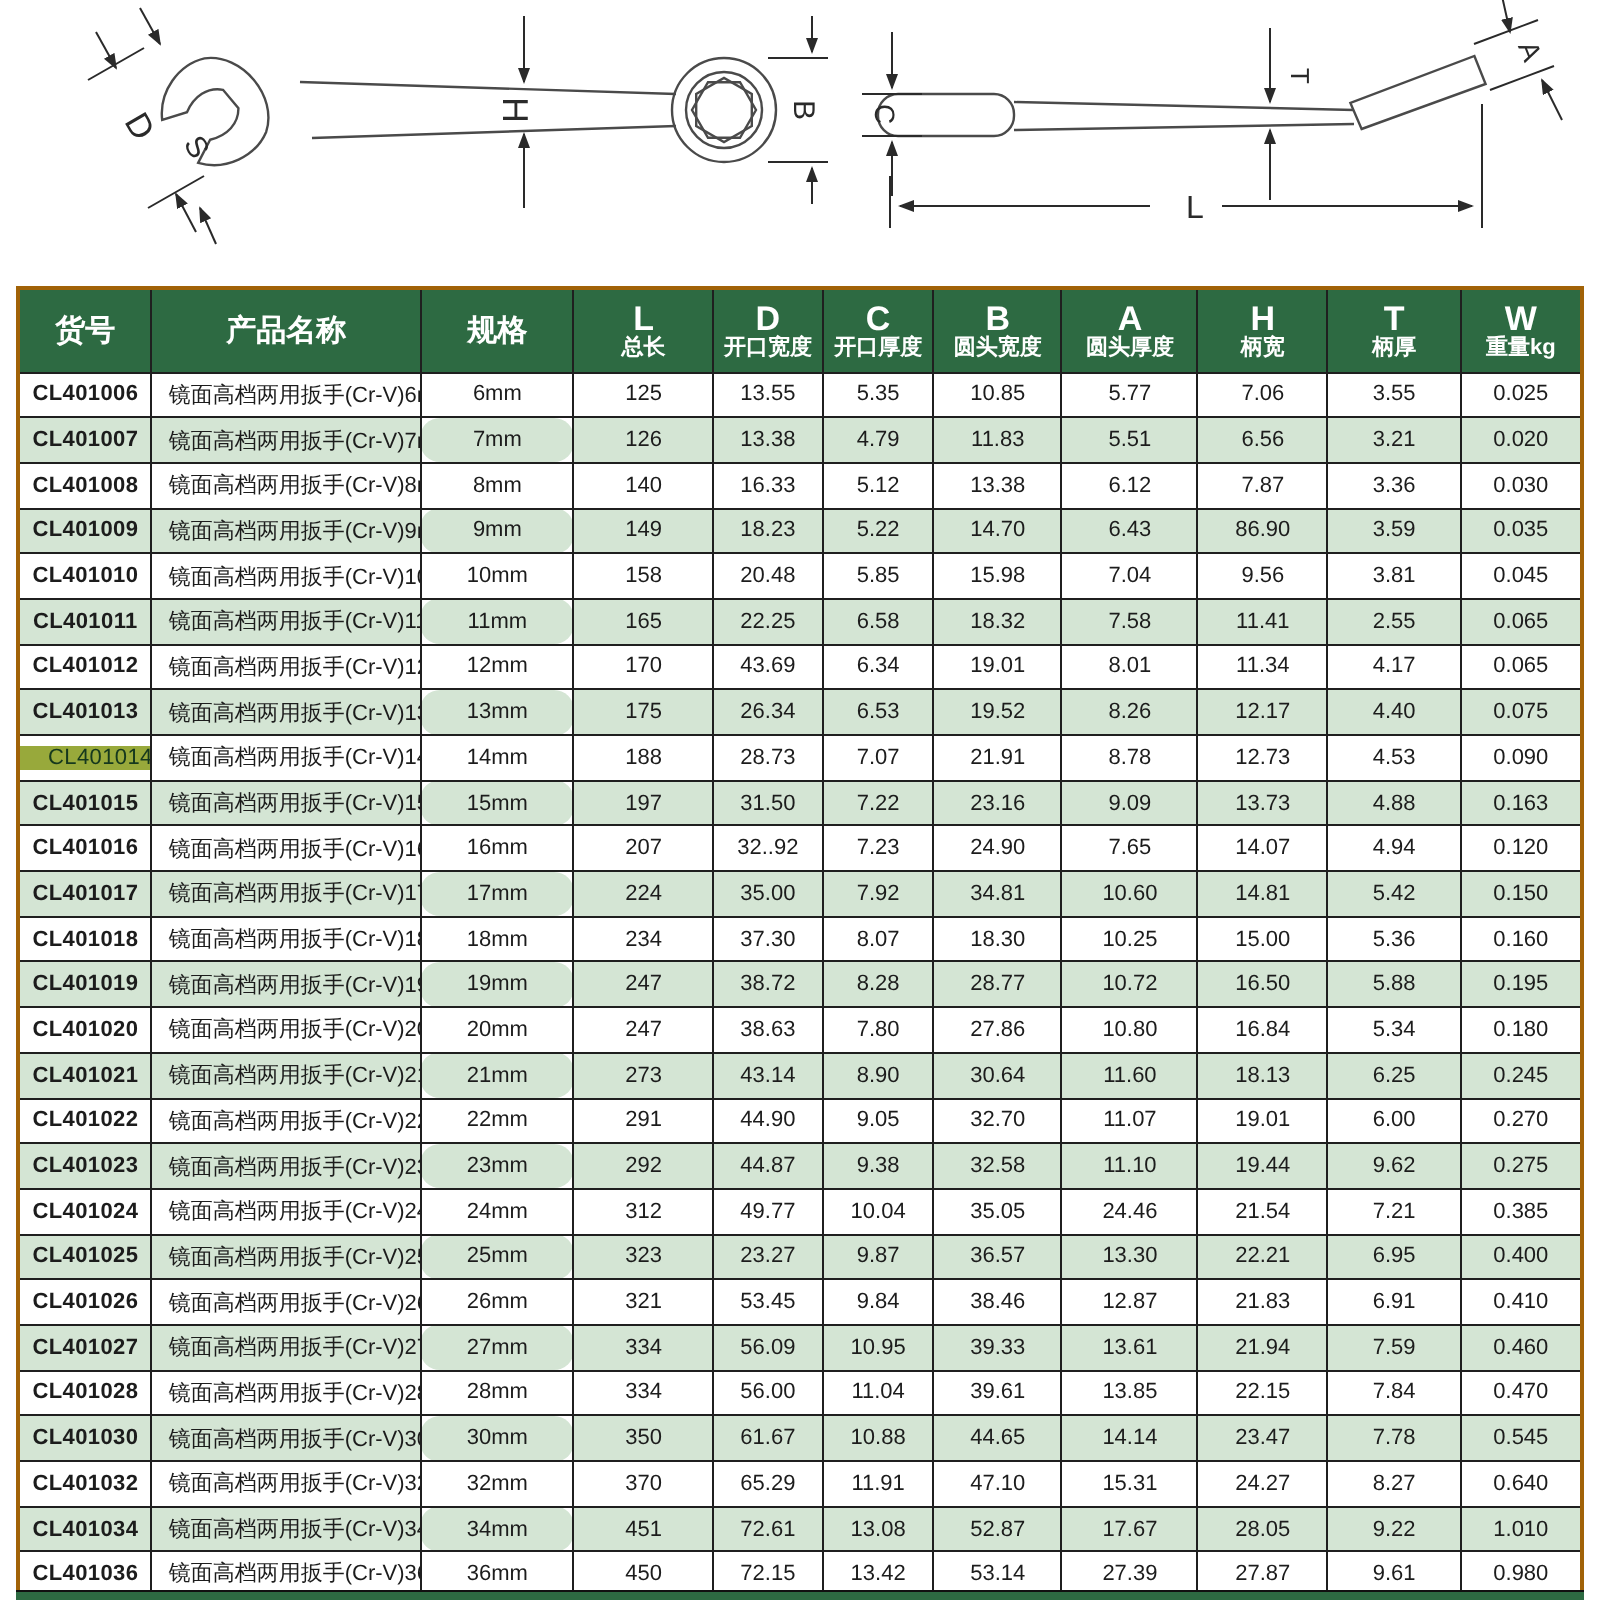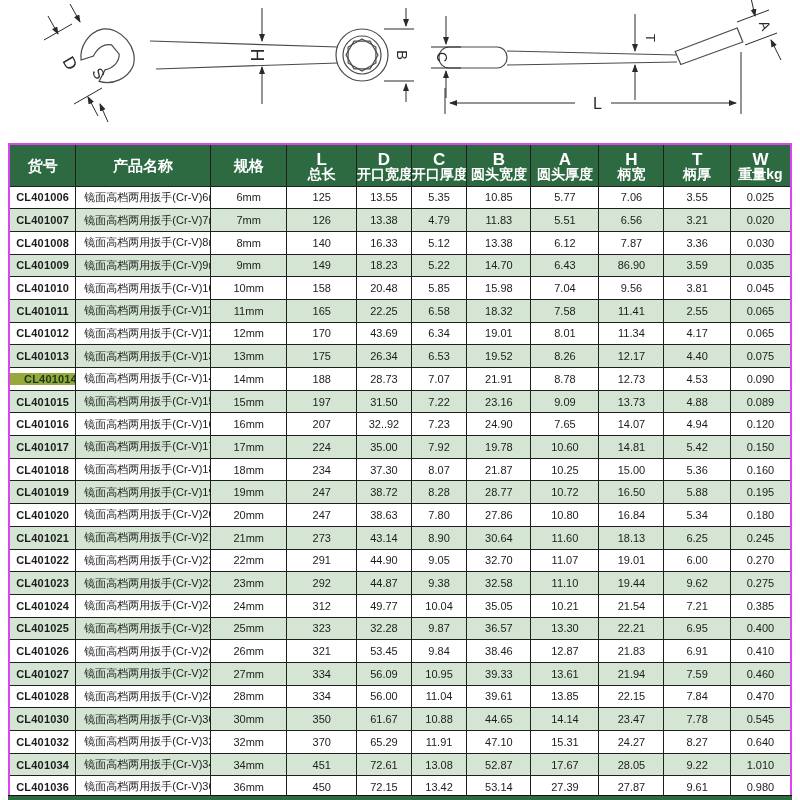--- a/index.html
+++ b/index.html
@@ -9,33 +9,33 @@
 
   
   .drawings { position:absolute; left:0; top:0; width:800px; height:143px; background:#fff; }
   .drawings svg { position:absolute; top:0; }
   svg text { fill:#2a2a2a; font-family:"Liberation Sans","DejaVu Sans",sans-serif; }
 
   
   .tbl-wrap { position:absolute; left:8px; top:143px; width:784px; }
   table.spec { width:100%; border-collapse:collapse; table-layout:fixed; }
   table.spec th, table.spec td { border:1px solid #1f1f1f; text-align:center; vertical-align:middle; overflow:hidden; white-space:nowrap; }
-  table.spec { border:2px solid #d946ef; }
+  table.spec { border:2px solid #a16207; }
 
   table.spec thead th { background:#2d6a42; color:#ffffff; height:42px; padding:1px 0; }
   .h-title { font-size:15px; font-weight:bold; line-height:17px; }
   .h-letter { font-size:17px; font-weight:bold; line-height:18px; }
-  .h-sub { font-size:14px; font-weight:bold; line-height:11px; }
+  .h-sub { font-size:11px; font-weight:bold; line-height:11px; }
 
   table.spec td { height:22.7px; font-size:11px; color:#1c1c1c; background:#ffffff; }
   table.spec tr.alt td { background:#d4e5d4; }
   td.c-item { font-size:11.5px; font-weight:600; letter-spacing:.2px; }
   td.c-name { text-align:left; padding-left:8px; font-size:10px; color:#222; }
-  td.c-spec { font-size:12px; }
-  .hl { background:#98a93b; color:#15381d; padding:0 14px; font-weight:700; }
+  td.c-spec { font-size:12px;border-radius:10px; }
+  .hl { background:#98a93b; color:#15381d; padding:0 14px; font-weight:400; }
 
   .bottom-bar { position:absolute; left:8px; top:795px; width:784px; height:5px; background:#2d6a42; border-top:1px solid #111; }
 </style>
 </head>
 <body>
 
 <div class="page">
 
   <div class="drawings">
 
@@ -304,21 +304,21 @@
             <td class="c-item">CL401015</td>
             <td class="c-name">镜面高档两用扳手(Cr-V)15mm</td>
             <td class="c-spec">15mm</td>
             <td class="c-val">197</td>
             <td class="c-val">31.50</td>
             <td class="c-val">7.22</td>
             <td class="c-val">23.16</td>
             <td class="c-val">9.09</td>
             <td class="c-val">13.73</td>
             <td class="c-val">4.88</td>
-            <td class="c-val">0.089</td>
+            <td class="c-val">0.163</td>
           </tr>
           <tr>
             <td class="c-item">CL401016</td>
             <td class="c-name">镜面高档两用扳手(Cr-V)16mm</td>
             <td class="c-spec">16mm</td>
             <td class="c-val">207</td>
             <td class="c-val">32..92</td>
             <td class="c-val">7.23</td>
             <td class="c-val">24.90</td>
             <td class="c-val">7.65</td>
@@ -326,34 +326,34 @@
             <td class="c-val">4.94</td>
             <td class="c-val">0.120</td>
           </tr>
           <tr class="alt">
             <td class="c-item">CL401017</td>
             <td class="c-name">镜面高档两用扳手(Cr-V)17mm</td>
             <td class="c-spec">17mm</td>
             <td class="c-val">224</td>
             <td class="c-val">35.00</td>
             <td class="c-val">7.92</td>
-            <td class="c-val">19.78</td>
+            <td class="c-val">34.81</td>
             <td class="c-val">10.60</td>
             <td class="c-val">14.81</td>
             <td class="c-val">5.42</td>
             <td class="c-val">0.150</td>
           </tr>
           <tr>
             <td class="c-item">CL401018</td>
             <td class="c-name">镜面高档两用扳手(Cr-V)18mm</td>
             <td class="c-spec">18mm</td>
             <td class="c-val">234</td>
             <td class="c-val">37.30</td>
             <td class="c-val">8.07</td>
-            <td class="c-val">21.87</td>
+            <td class="c-val">18.30</td>
             <td class="c-val">10.25</td>
             <td class="c-val">15.00</td>
             <td class="c-val">5.36</td>
             <td class="c-val">0.160</td>
           </tr>
           <tr class="alt">
             <td class="c-item">CL401019</td>
             <td class="c-name">镜面高档两用扳手(Cr-V)19mm</td>
             <td class="c-spec">19mm</td>
             <td class="c-val">247</td>
@@ -418,31 +418,31 @@
             <td class="c-val">0.275</td>
           </tr>
           <tr>
             <td class="c-item">CL401024</td>
             <td class="c-name">镜面高档两用扳手(Cr-V)24mm</td>
             <td class="c-spec">24mm</td>
             <td class="c-val">312</td>
             <td class="c-val">49.77</td>
             <td class="c-val">10.04</td>
             <td class="c-val">35.05</td>
-            <td class="c-val">10.21</td>
+            <td class="c-val">24.46</td>
             <td class="c-val">21.54</td>
             <td class="c-val">7.21</td>
             <td class="c-val">0.385</td>
           </tr>
           <tr class="alt">
             <td class="c-item">CL401025</td>
             <td class="c-name">镜面高档两用扳手(Cr-V)25mm</td>
             <td class="c-spec">25mm</td>
             <td class="c-val">323</td>
-            <td class="c-val">32.28</td>
+            <td class="c-val">23.27</td>
             <td class="c-val">9.87</td>
             <td class="c-val">36.57</td>
             <td class="c-val">13.30</td>
             <td class="c-val">22.21</td>
             <td class="c-val">6.95</td>
             <td class="c-val">0.400</td>
           </tr>
           <tr>
             <td class="c-item">CL401026</td>
             <td class="c-name">镜面高档两用扳手(Cr-V)26mm</td>

